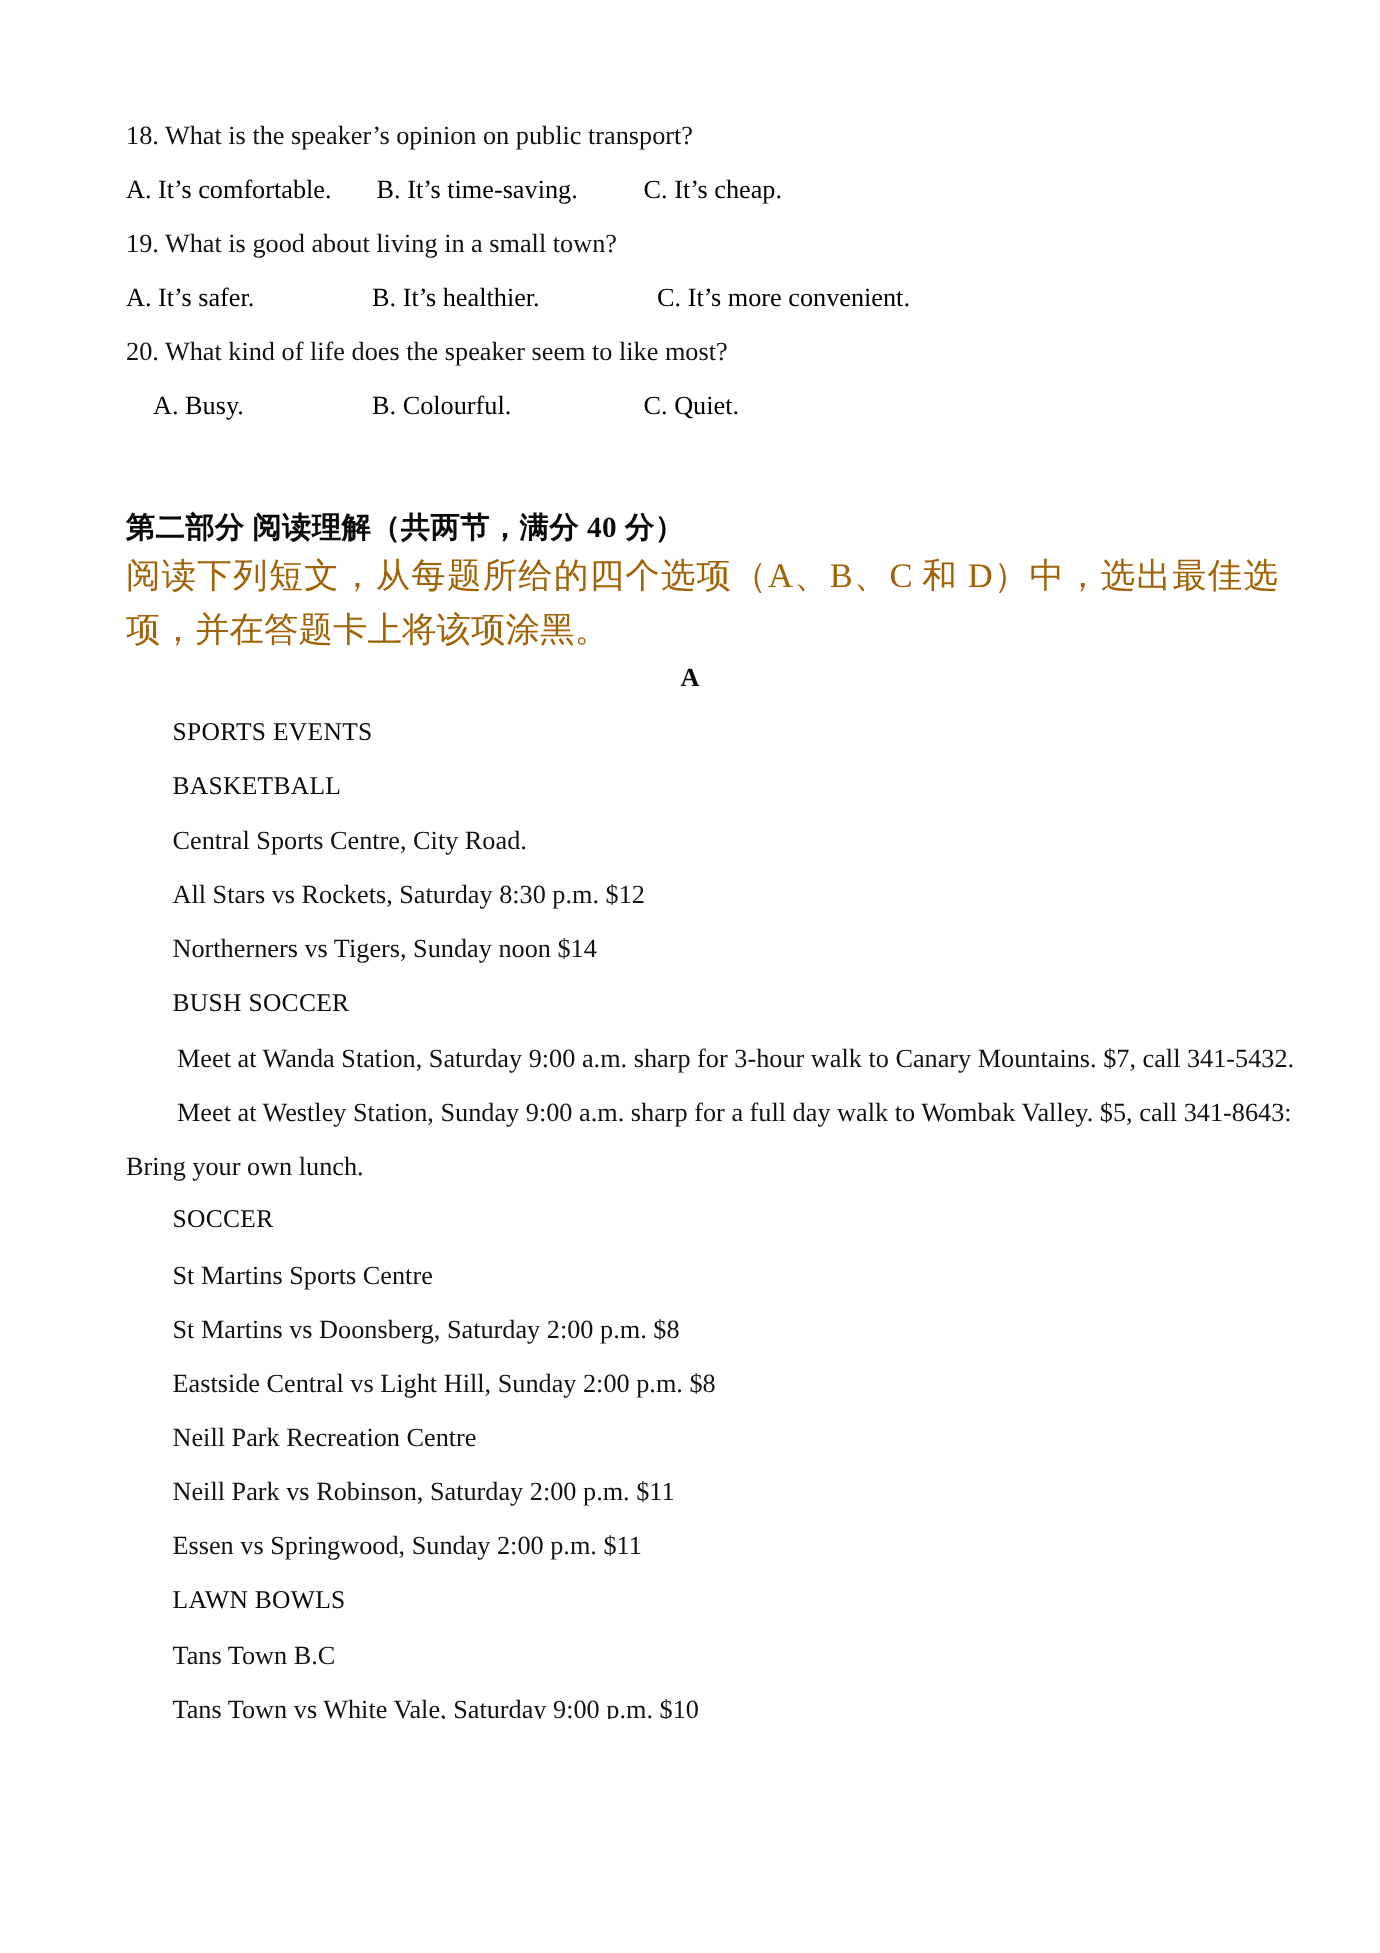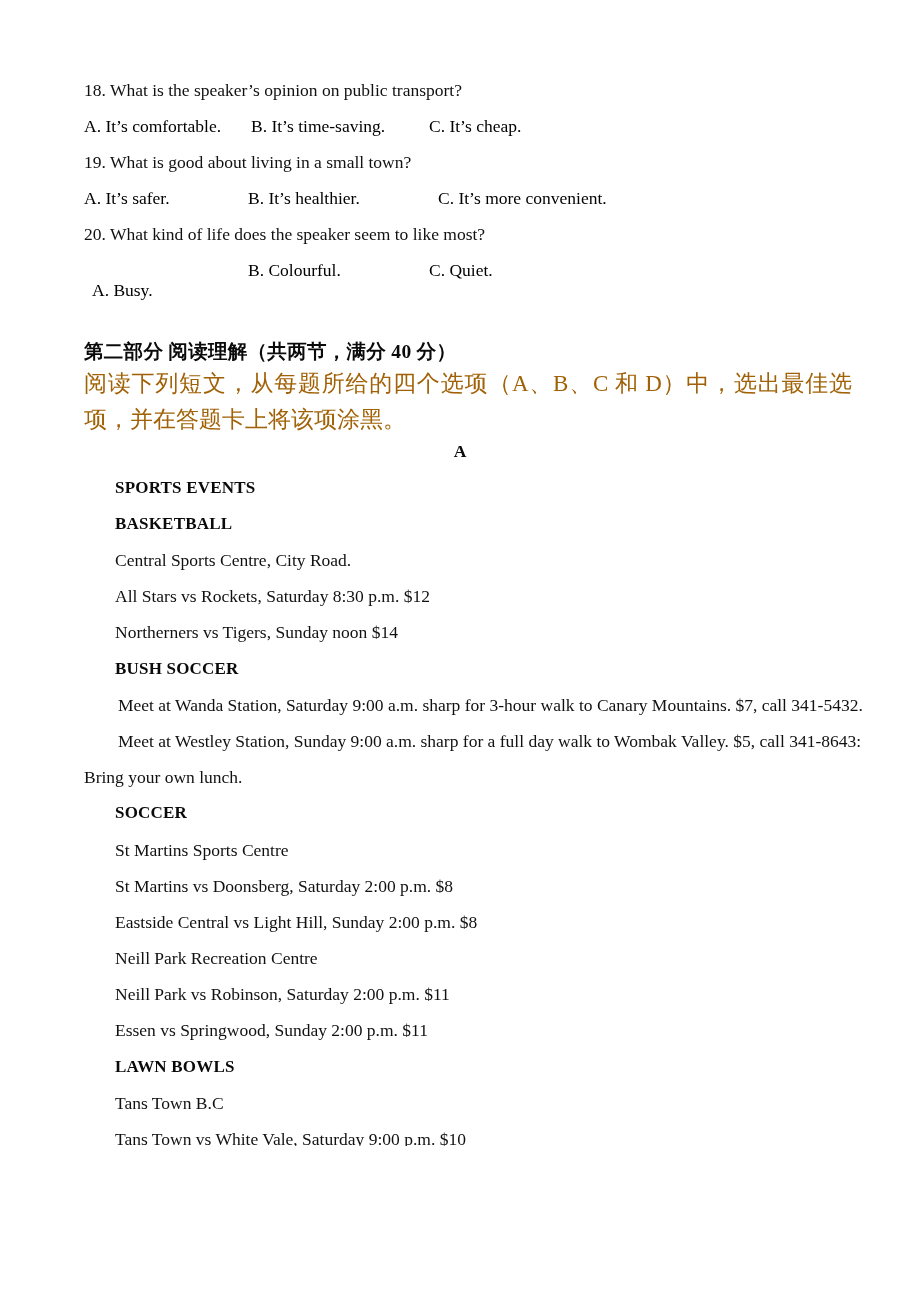--- a/index.html
+++ b/index.html
@@ -78,21 +78,21 @@
     text-align: center;
     font-size: 17.5px;
     font-weight: 700;
     color: #0a0a0a;
   }
   .ev-head {
     position: absolute;
     left: 115px;
     white-space: nowrap;
     font-size: 17px;
-    font-weight: 700;
+    font-weight: 400;
     letter-spacing: 0.2px;
     color: #0a0a0a;
   }
   .ev-line {
     position: absolute;
     left: 115px;
     white-space: nowrap;
     font-size: 17.5px;
     color: #111111;
   }
@@ -116,21 +116,21 @@
 
   <div class="opt-row" style="top:188px;">
     <span class="opt" style="left:0px;">A. It’s safer.</span>
     <span class="opt" style="left:164px;">B. It’s healthier.</span>
     <span class="opt" style="left:354px;">C. It’s more convenient.</span>
   </div>
 
   <div class="line q-stem" style="top:224px;">20. What kind of life does the speaker seem to like most?</div>
 
   <div class="opt-row" style="top:260px;">
-    <span class="opt" style="left:8px;margin-top:20px;">A. Busy.</span>
+    <span class="opt" style="left:18px;">A. Busy.</span>
     <span class="opt" style="left:164px;">B. Colourful.</span>
     <span class="opt" style="left:345px;">C. Quiet.</span>
   </div>
 
   <div class="cn-heading" style="top:294px;margin-top:44px;">第二部分 阅读理解（共两节，满分 40 分）</div>
 
 
   <div class="cn-instruction" style="top:366px;">阅读下列短文，从每题所给的四个选项（A、B、C 和 D）中，选出最佳选项，并在答题卡上将该项涂黑。</div>
 
   <div class="passage-letter" style="top:441px;">A</div>

